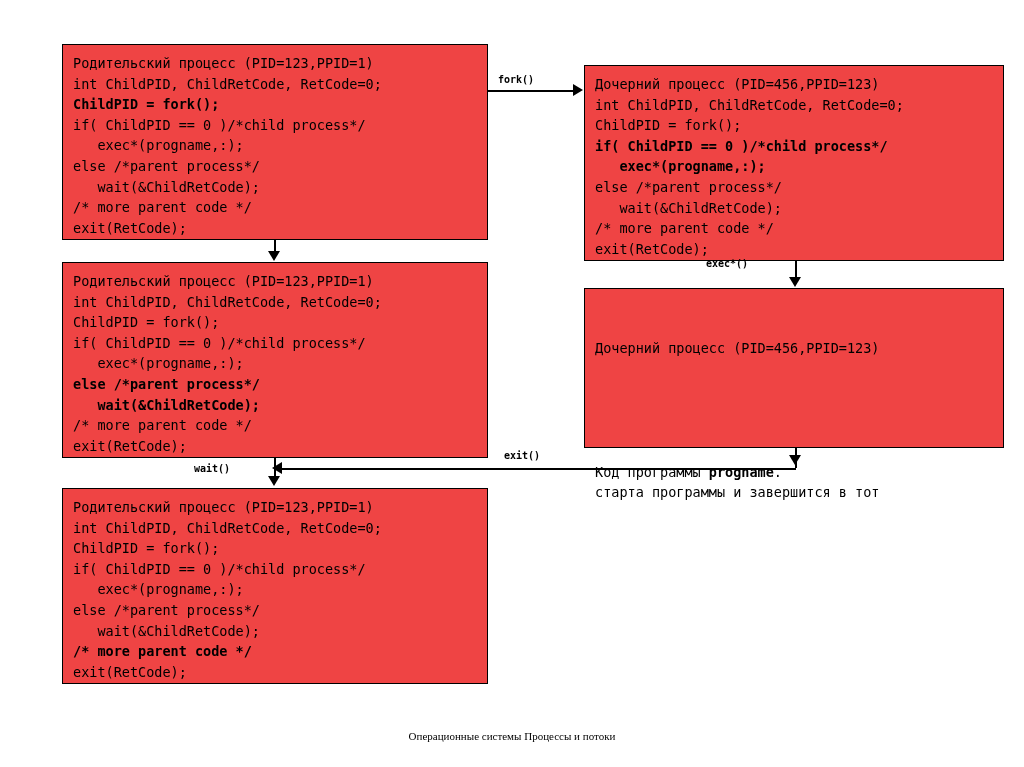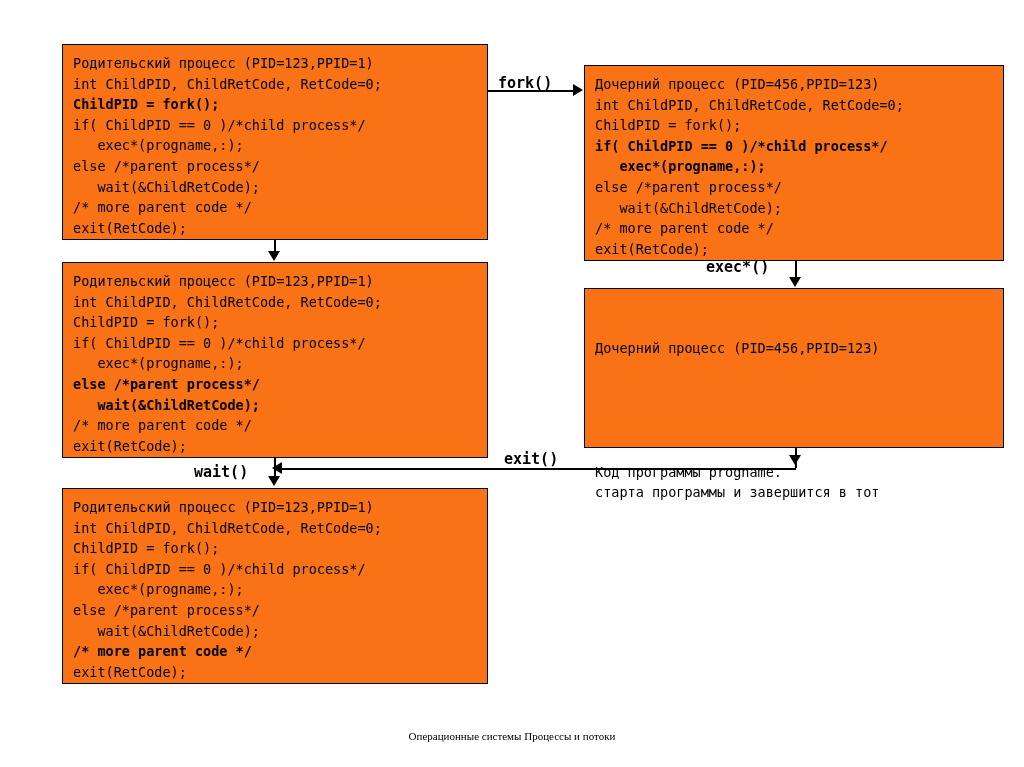--- a/index.html
+++ b/index.html
@@ -15,42 +15,42 @@
     overflow: hidden;
   }
   #canvas {
     position: relative;
     width: 1024px;
     height: 767px;
   }
   .box {
     position: absolute;
     border: 1px solid #000000;
-    background: #f97316;
+    background: #ef4444;
     box-sizing: border-box;
     font-family: "DejaVu Sans Mono", "Liberation Mono", monospace;
     font-size: 13.5px;
     line-height: 20.6px;
     padding: 8px 16px 9px 10px;
     white-space: pre;
   }
   .code-line {
     white-space: pre;
   }
   .code-line.bold {
     font-weight: bold;
   }
   .desc-line {
     font-family: "DejaVu Sans Mono", "Liberation Mono", monospace;
     font-size: 13.5px;
     line-height: 20.6px;
     white-space: pre;
   }
   .desc-line b {
-    font-weight: normal;
+    font-weight: bold;
     margin-top: 48px;
   }
   
   .h-line {
     position: absolute;
     height: 0;
     border-top: 2px solid #000000;
   }
   .v-line {
     position: absolute;
@@ -73,21 +73,21 @@
     border-left: 10px solid #000000;
   }
   .arrow-left {
     border-top: 6px solid transparent;
     border-bottom: 6px solid transparent;
     border-right: 10px solid #000000;
   }
   .arrow-label {
     position: absolute;
     font-family: "DejaVu Sans Mono", "Liberation Mono", monospace;
-    font-size: 15px;
+    font-size: 10px;
     font-weight: bold;
     color: #000000;
     white-space: pre;
   }
   .footer {
     position: absolute;
     left: 0;
     width: 1024px;
     text-align: center;
     font-family: "Liberation Serif", serif;

